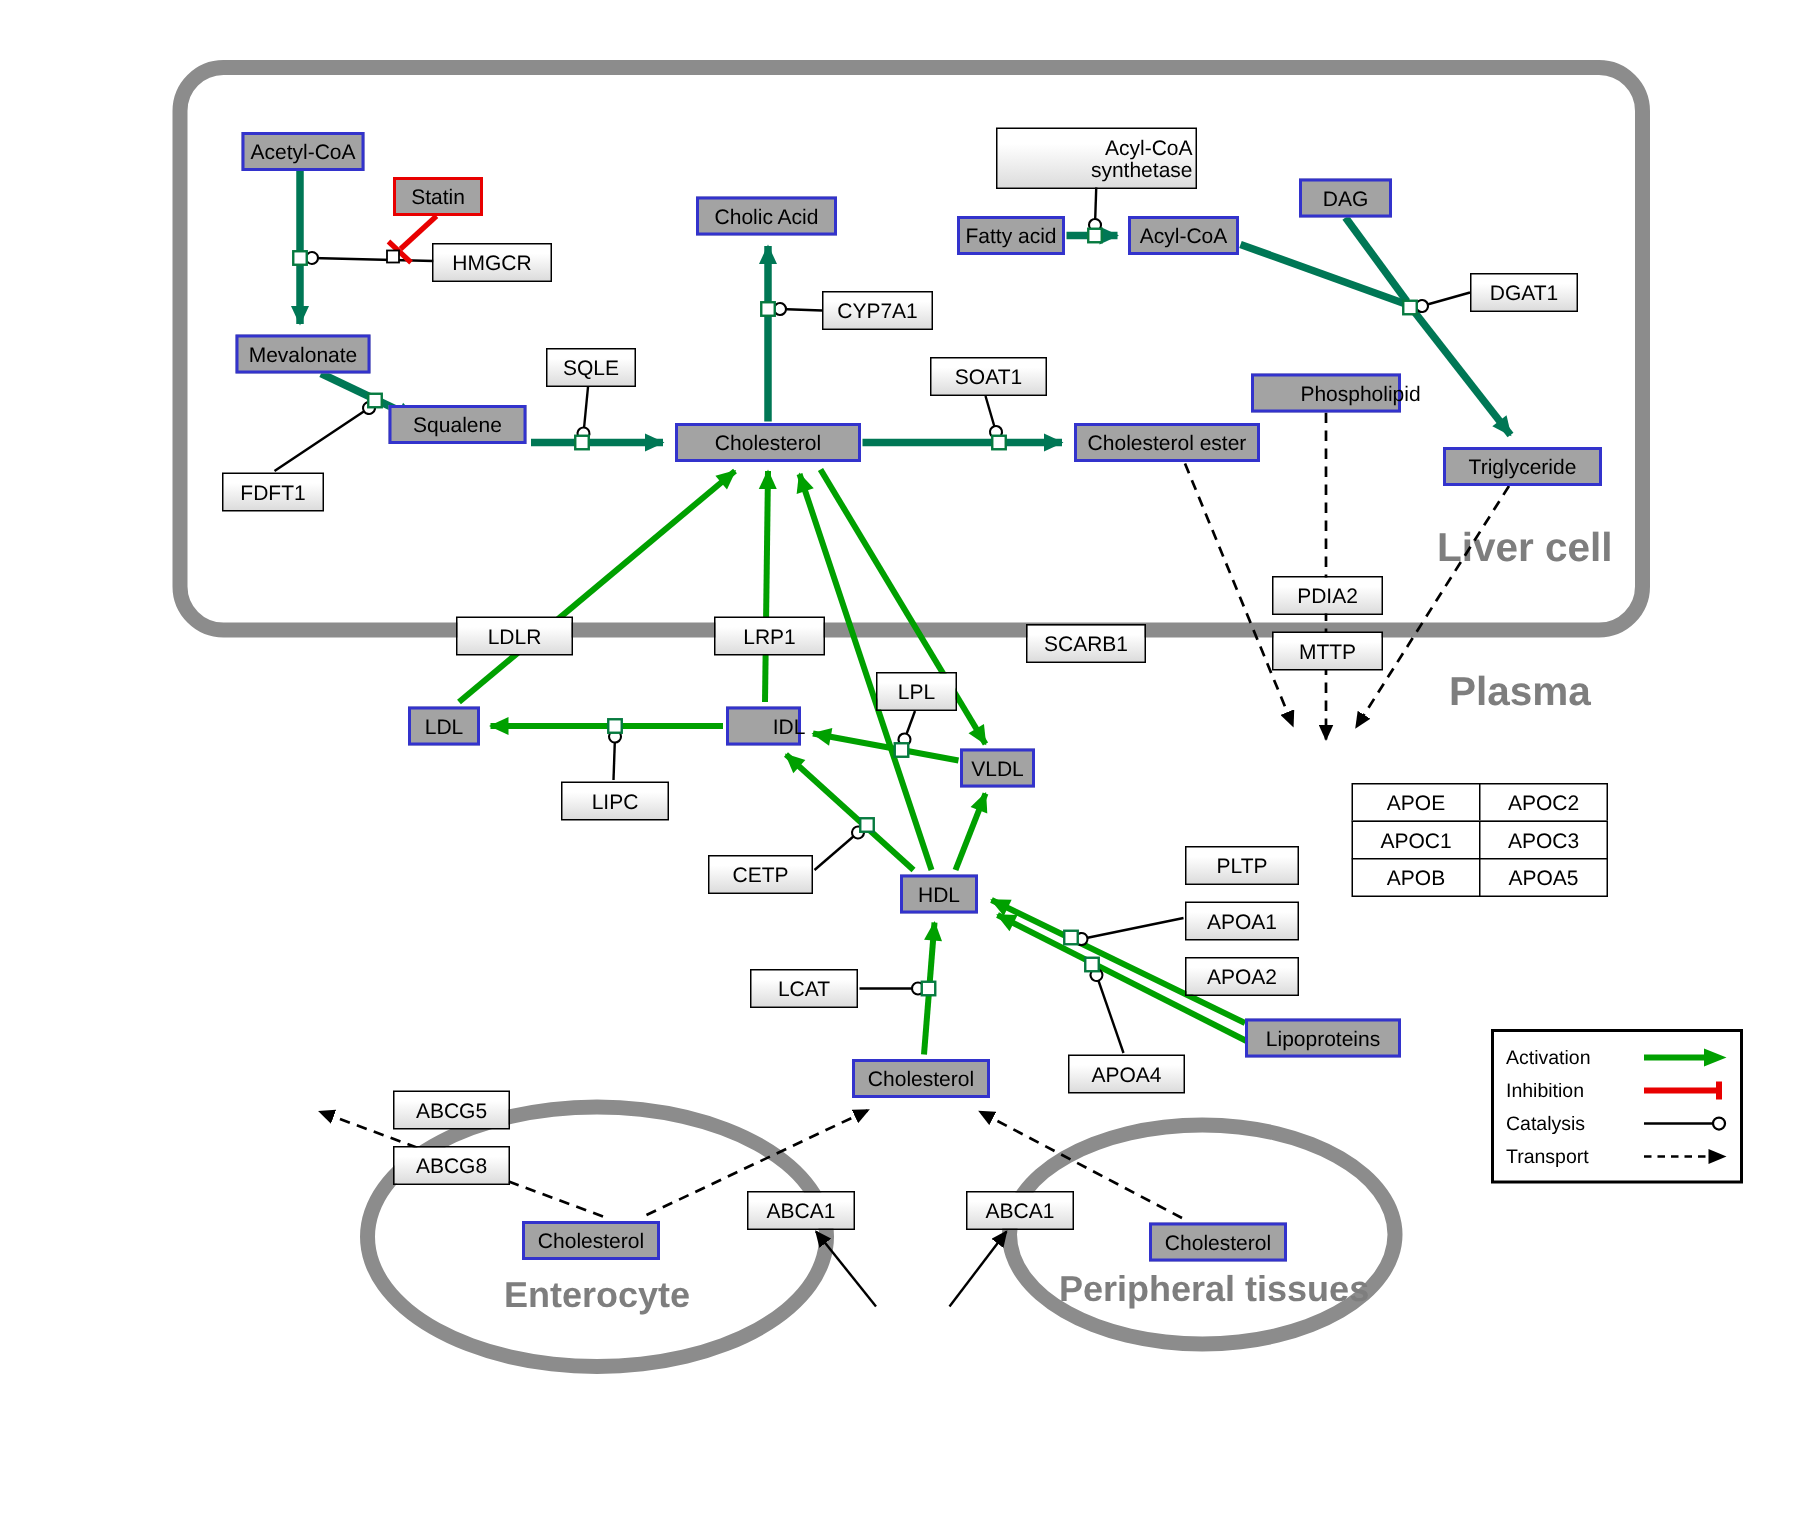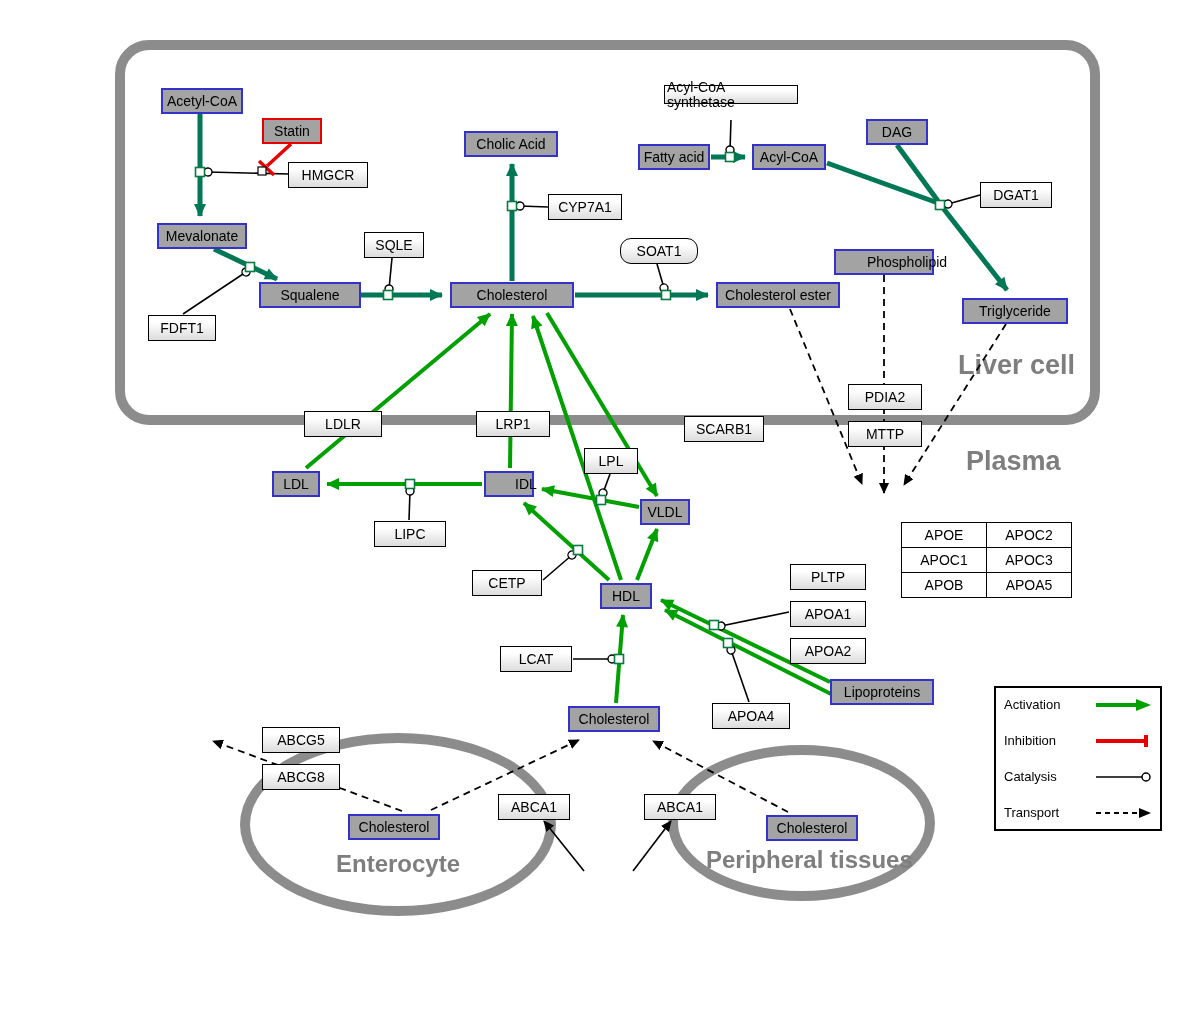--- a/index.html
+++ b/index.html
@@ -22,33 +22,33 @@
   .e-tr{ stroke:#000; stroke-width:1.8; stroke-dasharray:7 5; fill:none; }
   .e-inh{ stroke:var(--c-red); stroke-width:3.5; fill:none; }
   .anchor{ fill:#fff; stroke:#067A3F; stroke-width:1.6; }
   .anchor-b{ fill:#fff; stroke:#000; stroke-width:1.2; }
 
   .node{ position:absolute; z-index:3; height:26px; display:flex; align-items:center; justify-content:center;
          background:#a3a3a3; font-size:14px; white-space:nowrap; color:#000; padding:0 2px; }
   .met{ border:2px solid var(--c-blue); }
   .gene{ border:1px solid #000; background:linear-gradient(#ffffff 25%, #dcdcdc); }
   .inh{ border:2px solid var(--c-red); }
-  .multi{ height:19px; white-space:normal; text-align:left; line-height:1.05; }
+  .multi{ height:41px; white-space:normal; text-align:right; line-height:1.05; }
 
   .stack{ position:absolute; z-index:3; display:flex; flex-direction:column;gap:12px; }
   .stack .cell{ height:26px; margin-top:-1px; border:1px solid #000; background:linear-gradient(#ffffff 25%, #dcdcdc);
                 display:flex; align-items:center; justify-content:center; font-size:14px; white-space:nowrap; }
   .stack .cell:first-child{ margin-top:0; }
 
   .apo-table{ position:absolute; z-index:3; display:grid; grid-template-columns:85px 85px; }
   .apo-table .cell{ height:26px; margin-left:-1px; margin-top:-1px; border:1px solid #000; background:#fff;
                     display:flex; align-items:center; justify-content:center; font-size:14px; }
 
   .legend{ position:absolute; z-index:3; border:2px solid #000; background:#fff; padding:7px 8px;
-           display:flex; flex-direction:column; gap:17px; }
+           display:flex; flex-direction:column; gap:3px; }
   .legend-row{ display:flex; align-items:center; justify-content:space-between; width:148px; height:19px; font-size:13px; }
 </style>
 </head>
 <body>
 
 <div class="canvas">
 
   <div class="region liver" style="left:115px;top:40px;width:985px;height:385px;"></div>
   <div class="region ellipse" style="left:240px;top:733px;width:316px;height:183px;"></div>
   <div class="region ellipse" style="left:668px;top:745px;width:267px;height:156px;"></div>
@@ -145,21 +145,21 @@
       <rect class="anchor" x="573.5" y="545.5" width="9" height="9"></rect>
       <rect class="anchor" x="709.5" y="620.5" width="9" height="9"></rect>
       <rect class="anchor" x="723.5" y="638.5" width="9" height="9"></rect>
       <rect class="anchor" x="614.5" y="654.5" width="9" height="9"></rect>
       <rect class="anchor-b" x="258" y="167" width="8" height="8"></rect>
     </g>
   </svg>
 
   <div class="node met" style="left:161px;top:88px;width:82px;">Acetyl-CoA</div>
   <div class="node met" style="left:157px;top:223px;width:90px;">Mevalonate</div>
-  <div class="node met" style="left:259px;top:282px;width:102px;">Squalene</div>
+  <div class="node met" style="left:259px;top:270px;width:92px;">Squalene</div>
   <div class="node met" style="left:464px;top:131px;width:94px;">Cholic Acid</div>
   <div class="node met" style="left:450px;top:282px;width:124px;">Cholesterol</div>
   <div class="node met" style="left:716px;top:282px;width:124px;">Cholesterol ester</div>
   <div class="node met" style="left:638px;top:144px;width:72px;">Fatty acid</div>
   <div class="node met" style="left:752px;top:144px;width:74px;">Acyl-CoA</div>
   <div class="node met" style="left:866px;top:119px;width:62px;">DAG</div>
   <div class="node met" style="left:834px;top:249px;width:100px;padding-left:48px;">Phospholipid</div>
   <div class="node met" style="left:962px;top:298px;width:106px;">Triglyceride</div>
   <div class="node met" style="left:272px;top:471px;width:48px;">LDL</div>
   <div class="node met" style="left:484px;top:471px;width:50px;padding-left:36px;">IDL</div>
@@ -169,21 +169,21 @@
   <div class="node met" style="left:568px;top:706px;width:92px;">Cholesterol</div>
   <div class="node met" style="left:348px;top:814px;width:92px;">Cholesterol</div>
   <div class="node met" style="left:766px;top:815px;width:92px;">Cholesterol</div>
 
   <div class="node inh" style="left:262px;top:118px;width:60px;">Statin</div>
 
   <div class="node gene" style="left:288px;top:162px;width:80px;">HMGCR</div>
   <div class="node gene" style="left:148px;top:315px;width:68px;">FDFT1</div>
   <div class="node gene" style="left:364px;top:232px;width:60px;">SQLE</div>
   <div class="node gene" style="left:548px;top:194px;width:74px;">CYP7A1</div>
-  <div class="node gene" style="left:620px;top:238px;width:78px;border-radius:11px;">SOAT1</div>
+  <div class="node gene" style="left:620px;top:238px;width:78px;">SOAT1</div>
   <div class="node gene multi" style="left:664px;top:85px;width:134px;">Acyl-CoA synthetase</div>
   <div class="node gene" style="left:980px;top:182px;width:72px;">DGAT1</div>
   <div class="node gene" style="left:304px;top:411px;width:78px;">LDLR</div>
   <div class="node gene" style="left:476px;top:411px;width:74px;">LRP1</div>
   <div class="node gene" style="left:684px;top:416px;width:80px;">SCARB1</div>
   <div class="node gene" style="left:374px;top:521px;width:72px;">LIPC</div>
   <div class="node gene" style="left:584px;top:448px;width:54px;">LPL</div>
   <div class="node gene" style="left:472px;top:570px;width:70px;">CETP</div>
   <div class="node gene" style="left:500px;top:646px;width:72px;">LCAT</div>
   <div class="node gene" style="left:712px;top:703px;width:78px;">APOA4</div>

